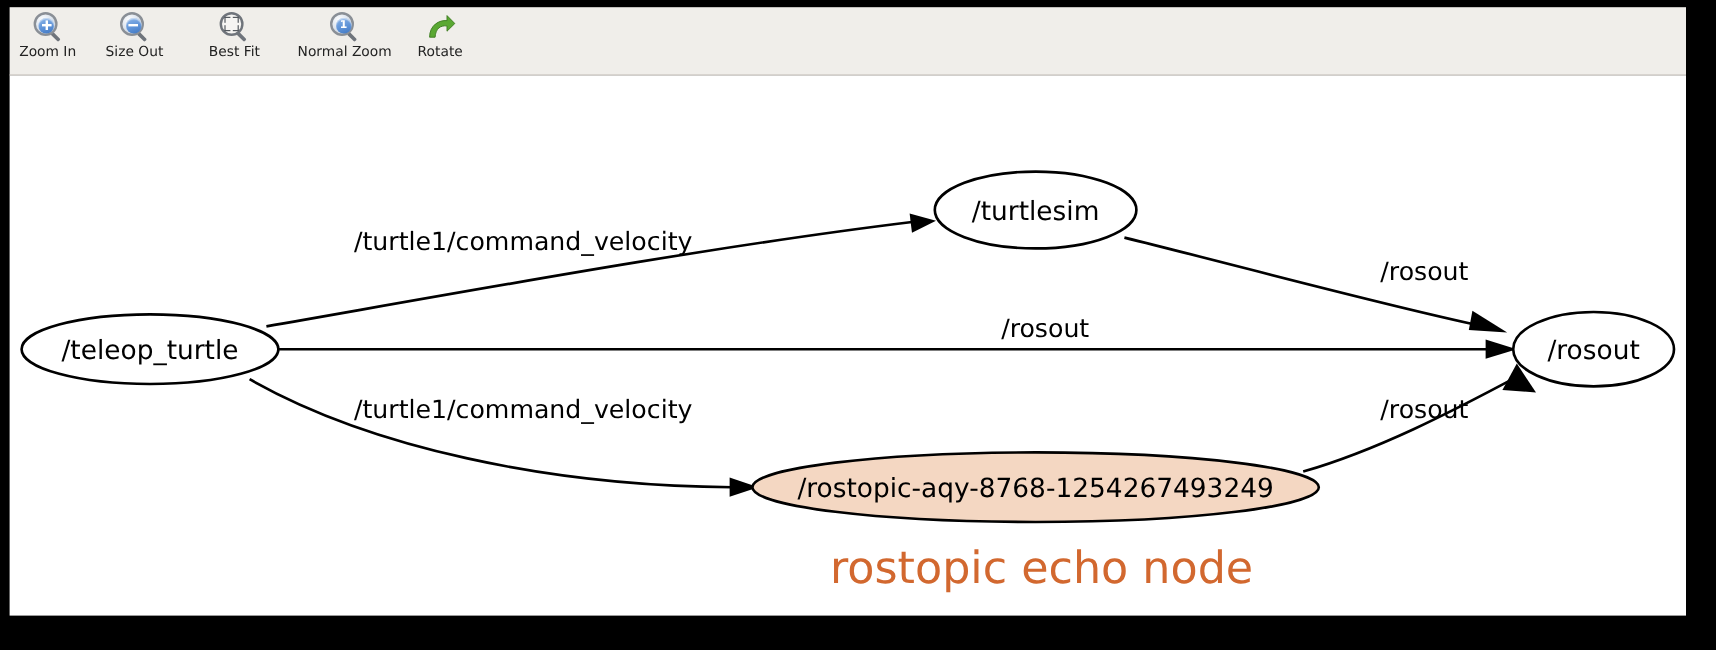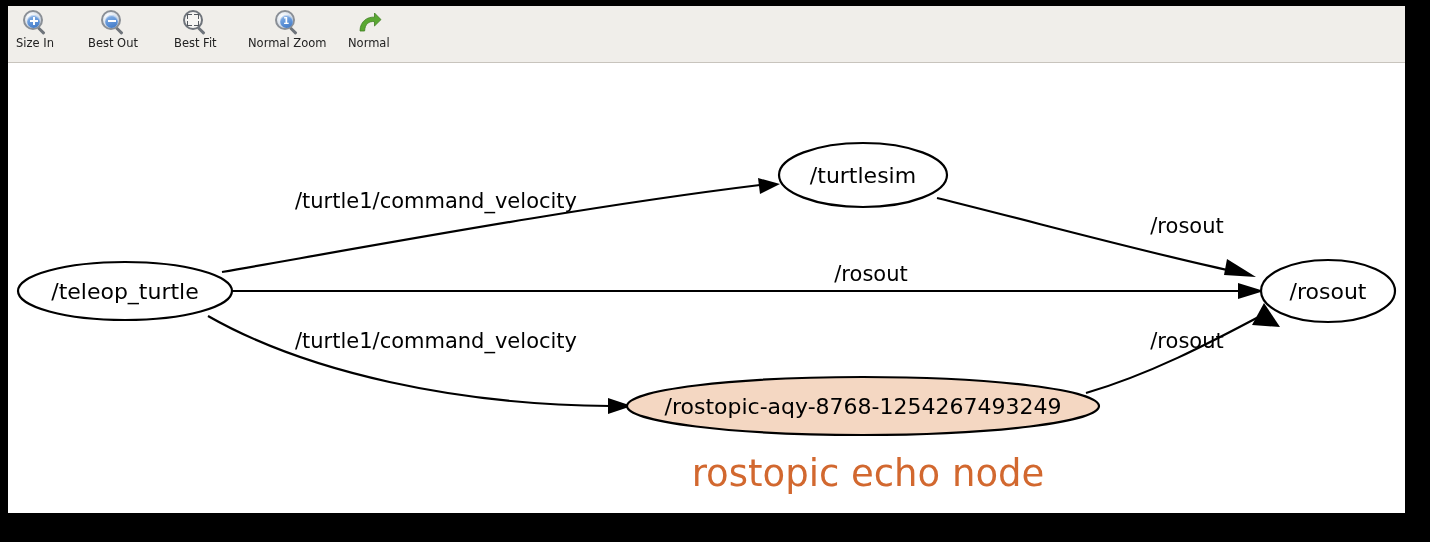--- a/index.html
+++ b/index.html
@@ -178,33 +178,33 @@
     <div class="tb-item" style="left:8px;">
       <span class="tb-icon">
         <span class="mag-handle"></span>
         <span class="mag">
             <span class="mag-inner">
               <span class="plus-h"></span>
               <span class="plus-v"></span>
             </span>
           </span>
       </span>
-      <span class="tb-label">Size In</span>
+      <span class="tb-label">Zoom In</span>
     </div>
 
     <div class="tb-item" style="left:80px;">
       <span class="tb-icon">
         <span class="mag-handle"></span>
         <span class="mag">
             <span class="mag-inner">
               <span class="minus-h"></span>
             </span>
           </span>
       </span>
-      <span class="tb-label">Best Out</span>
+      <span class="tb-label">Size Out</span>
     </div>
 
     <div class="tb-item" style="left:166px;">
       <span class="tb-icon">
         <span class="mag-handle"></span>
         <span class="bf-glass">
           <span class="bf-corner" style="left:2px;  top:2px;  border-right:none; border-bottom:none;"></span>
           <span class="bf-corner" style="right:2px; top:2px;  border-left:none;  border-bottom:none;"></span>
           <span class="bf-corner" style="left:2px;  bottom:2px;border-right:none; border-top:none;"></span>
           <span class="bf-corner" style="right:2px; bottom:2px;border-left:none;  border-top:none;"></span>
@@ -222,21 +222,21 @@
       </span>
       <span class="tb-label">Normal Zoom</span>
     </div>
 
     <div class="tb-item" style="left:340px;">
       <span class="tb-icon">
         <svg class="rot-icon" viewBox="0 0 26 26" xmlns="http://www.w3.org/2000/svg">
           <path d="M4 21 C4 11, 12 6.5, 18.5 7.2 L18.5 3 L25 9.6 L18.5 16 L18.5 11.6 C13 11, 9 13.8, 8.6 21 Z" fill="#5aa832" stroke="#3f7d22" stroke-width="0.8" stroke-linejoin="round"></path>
         </svg>
       </span>
-      <span class="tb-label">Normal</span>
+      <span class="tb-label">Rotate</span>
     </div>
 
   </div>
 
   <div id="graph-canvas">
     <svg id="graph-svg" width="1397" height="450" viewBox="0 0 1397 450" xmlns="http://www.w3.org/2000/svg">
 
       <g>
         <path class="edge-line" d="M 214 209 C 380 180, 580 143, 752 122"></path>
         <polygon class="arrow-head" points="750,115 772,121 752,131"></polygon>

